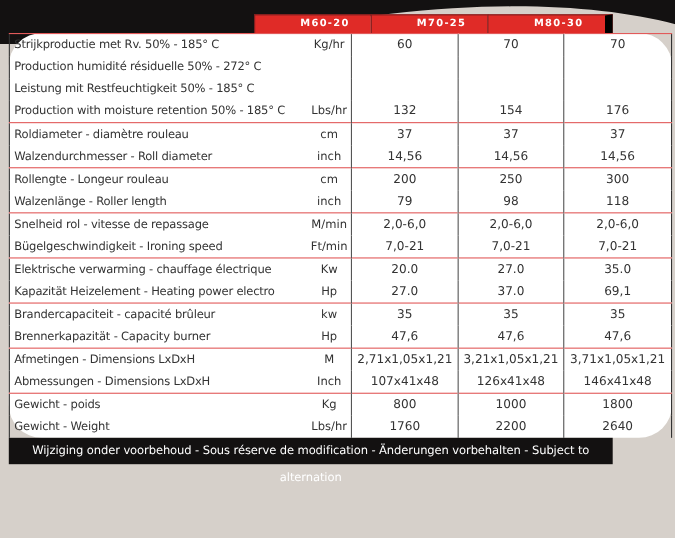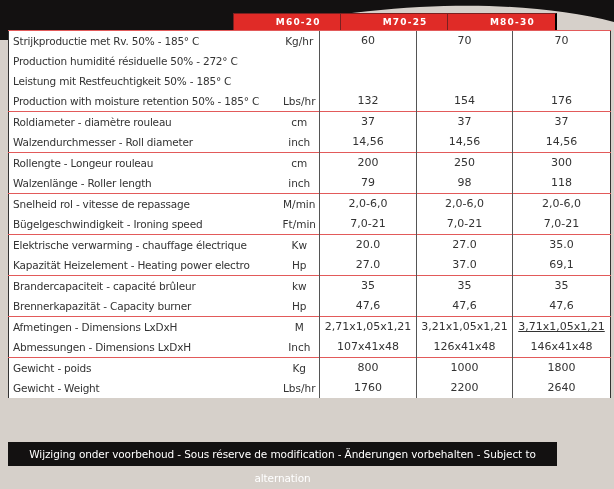--- a/index.html
+++ b/index.html
@@ -16,21 +16,21 @@
   }
   .head-row { display:flex; height:17px; }
   .head-spacer { width:258px; }
   .model-head {
     background:#e02b27; color:#fff; font-weight:bold; font-size:9px;
     letter-spacing:1.2px; text-align:center; line-height:17px;
     border-left:1px solid #7a2020; border-top:1px solid #7a2020;padding-left:22px;
   }
   .m1 { width:97px; }
   .m2 { width:96px; }
-  .m3 { width:98px; border-right:2px solid #000000; }
+  .m3 { width:98px; border-right:7px solid #000000; }
   table {
     border-collapse:collapse; background:#fff; width:602px; table-layout:fixed;
     border-left:1px solid #333; border-right:1px solid #333;
   }
   td {
     font-size:11px; color:#333; height:20px; padding:0; white-space:nowrap;
     line-height:20px;
   }
   td.lbl { padding-left:4px; width:216px; font-size:10.5px; letter-spacing:-0.2px; }
   td.unit { text-align:center; width:38px; font-size:10.5px; }
@@ -160,21 +160,21 @@
           <td class="unit">Hp</td>
           <td class="val">47,6</td>
           <td class="val">47,6</td>
           <td class="val" style="width: 98px;">47,6</td>
         </tr>
         <tr class="grp-start">
           <td class="lbl">Afmetingen - Dimensions LxDxH</td>
           <td class="unit">M</td>
           <td class="val">2,71x1,05x1,21</td>
           <td class="val">3,21x1,05x1,21</td>
-          <td class="val" style="width: 98px; text-decoration: underline;">3,71x1,05x1,21</td>
+          <td class="val" style="width: 98px;">3,71x1,05x1,21</td>
         </tr>
         <tr>
           <td class="lbl">Abmessungen - Dimensions LxDxH</td>
           <td class="unit">Inch</td>
           <td class="val">107x41x48</td>
           <td class="val">126x41x48</td>
           <td class="val" style="width: 98px;">146x41x48</td>
         </tr>
         <tr class="grp-start">
           <td class="lbl">Gewicht - poids</td>
@@ -191,16 +191,16 @@
           <td class="val" style="width: 98px;">2640</td>
         </tr>
       </tbody>
   </table>
   <div class="footer">Wijziging onder voorbehoud - Sous réserve de modification - Änderungen vorbehalten - Subject to alternation</div>
 </div>
 
 <style>
   
   .sheet { width:549px; left:8px; }
-  table { width:549px; }
-  .footer { width:549px;margin-top:44px; }
+  table { width:549px;border-radius:30px; }
+  .footer { width:549px; }
   .head-spacer { width:259px; }
 </style>
 
 </body></html>

